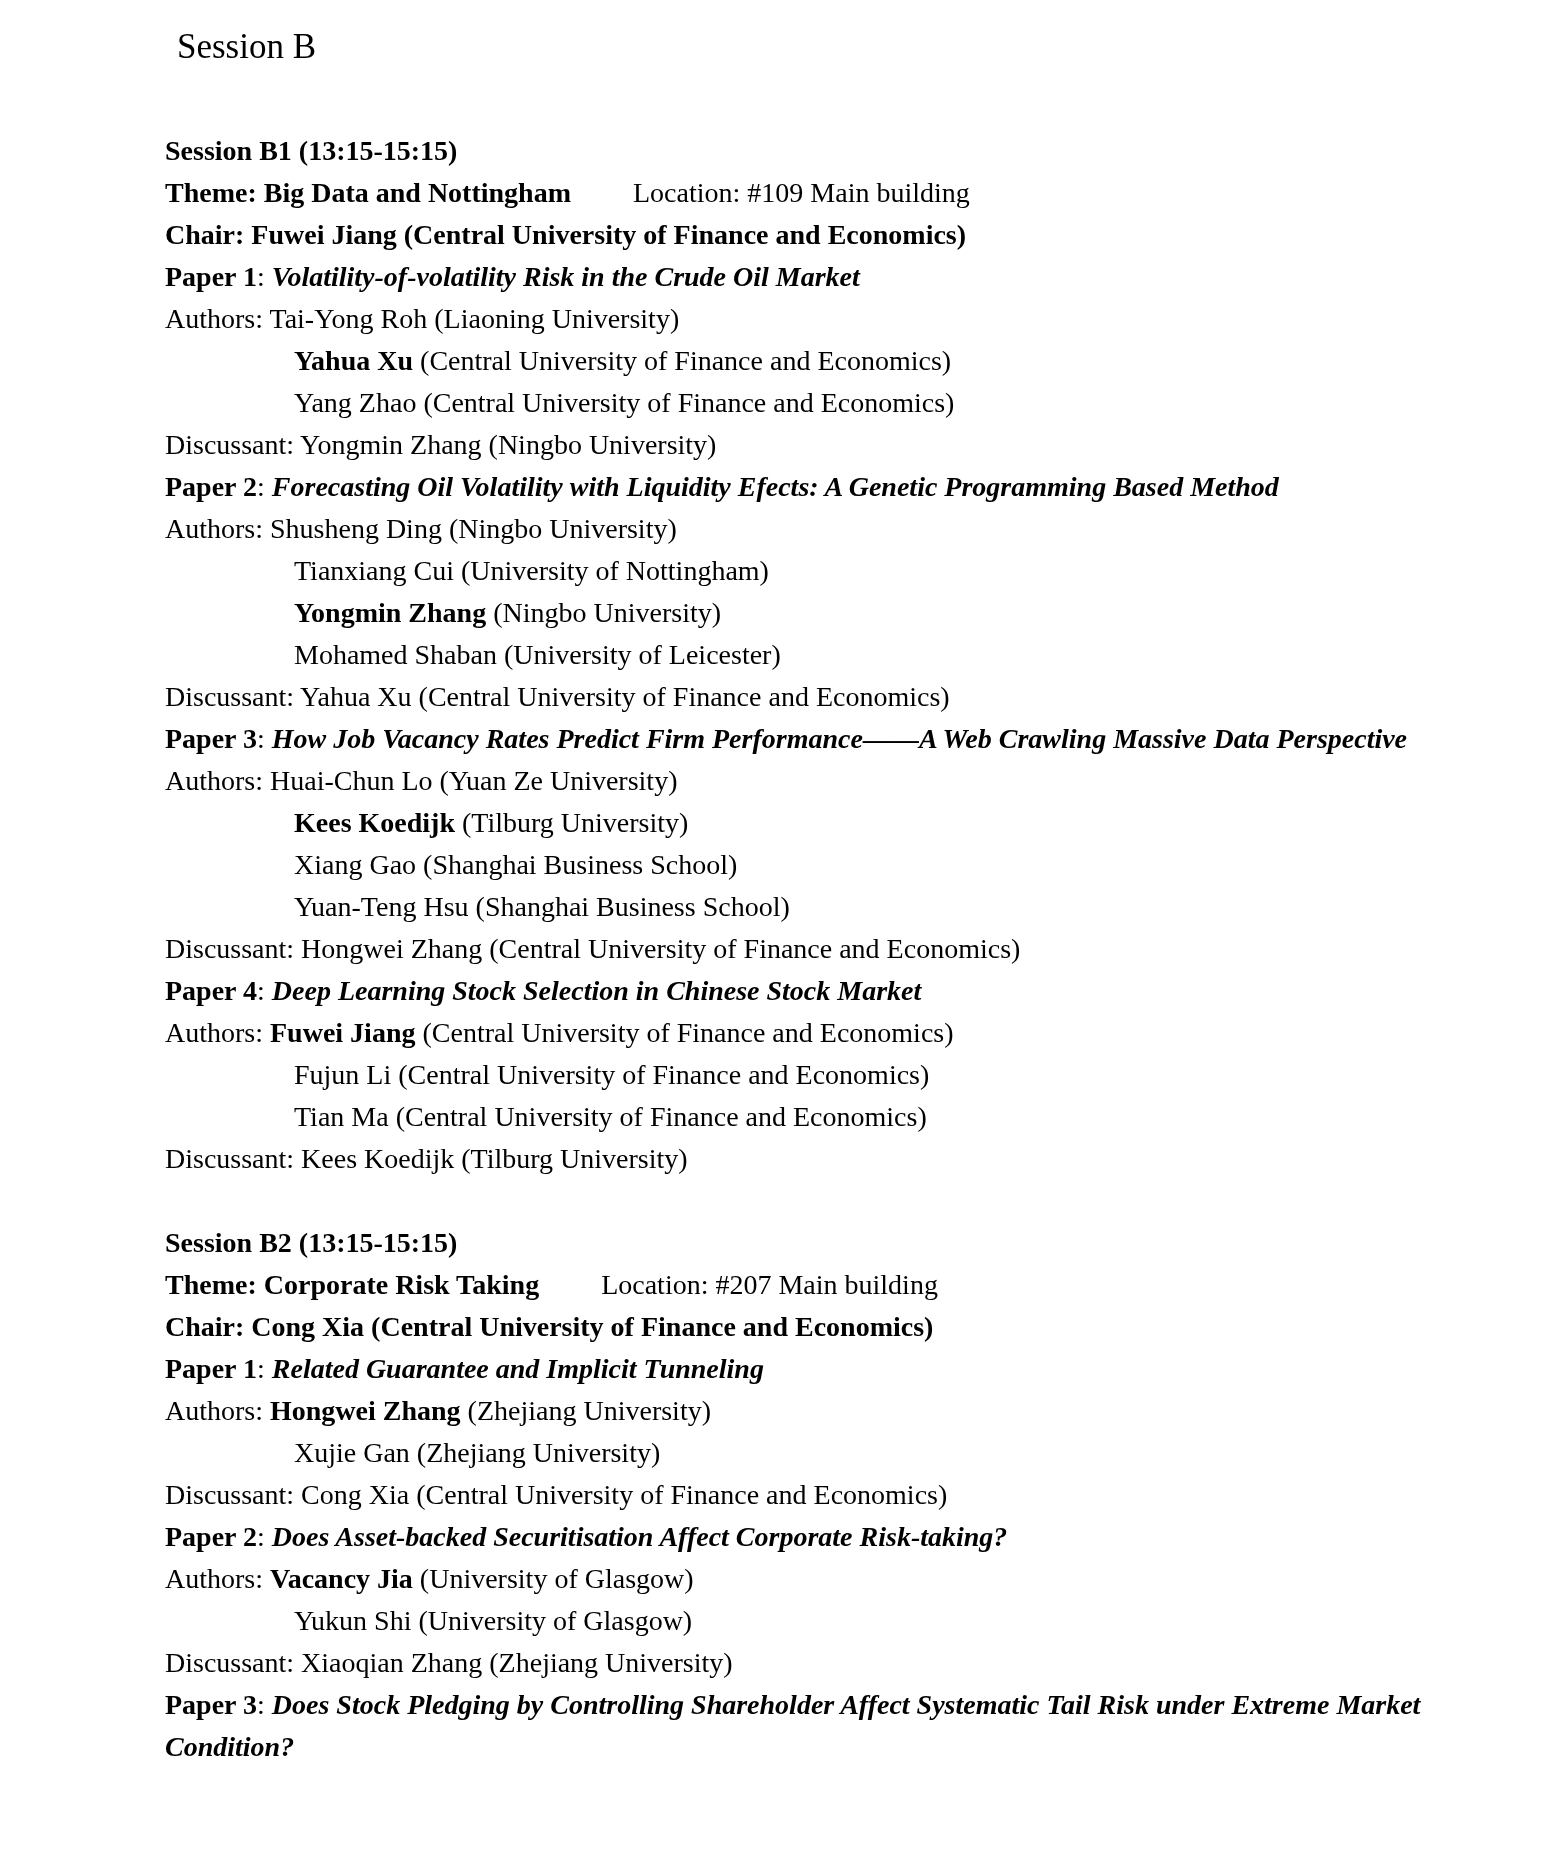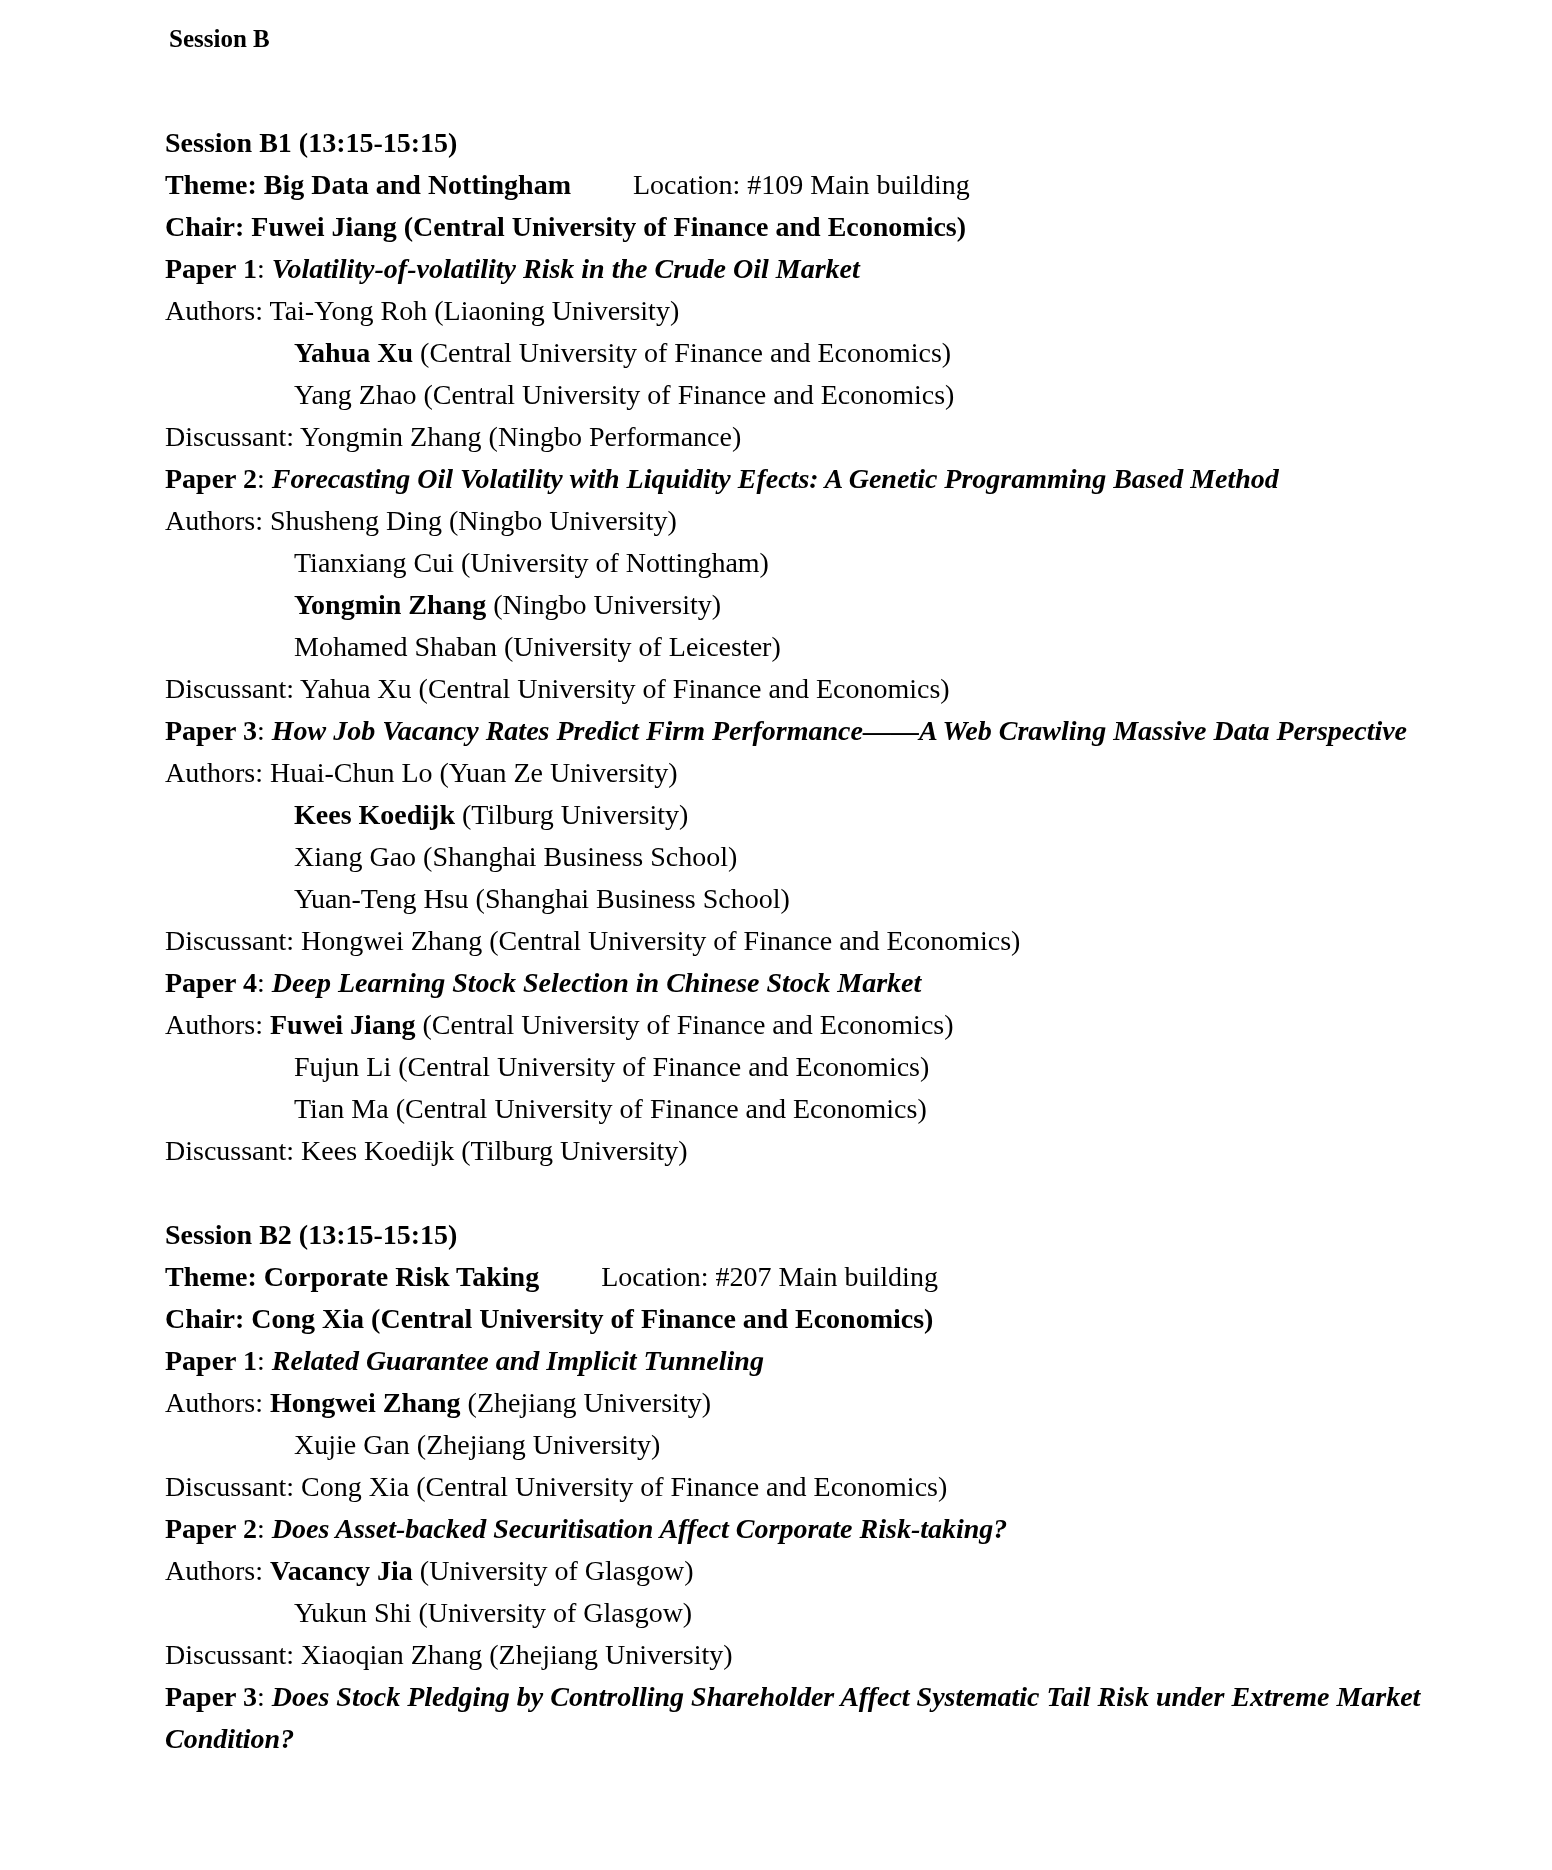--- a/index.html
+++ b/index.html
@@ -14,24 +14,24 @@
     height: 1870px;
     overflow: hidden;
     font-family: "Liberation Serif", "DejaVu Serif", serif;
   }
   .page {
     width: 1552px;
     height: 1870px;
     padding: 14px 98px 0 165px;
   }
   h1.doc-title {
-    font-size: 25px;
+    font-size: 35px;
     line-height: 42px;
-    font-weight: bold;
-    margin: 4px;
+    font-weight: normal;
+    margin: 12px;
   }
   .doc-body {
     margin-top: 62px;
   }
   p.line {
     font-size: 28px;
     line-height: 42px;
     margin: 0;
     white-space: normal;
   }
@@ -50,21 +50,21 @@
   <h1 class="doc-title">Session B</h1>
   <div class="doc-body">
       <section class="session-block">
         <p class="line"><span class="b">Session B1 (13:15-15:15)</span></p>
         <p class="line"><span class="b">Theme: Big Data and Nottingham</span><span class="tab">Location: #109 Main building</span></p>
         <p class="line"><span class="b">Chair: Fuwei Jiang (Central University of Finance and Economics)</span></p>
         <p class="line"><span class="b">Paper 1</span><span class="">: </span><span class="b i">Volatility-of-volatility Risk in the Crude Oil Market</span></p>
         <p class="line"><span class="">Authors: Tai-Yong Roh (Liaoning University)</span></p>
         <p class="line indent"><span class="b">Yahua Xu</span><span class=""> (Central University of Finance and Economics)</span></p>
         <p class="line indent"><span class="">Yang Zhao (Central University of Finance and Economics)</span></p>
-        <p class="line"><span class="">Discussant: Yongmin Zhang (Ningbo Performance)</span></p>
+        <p class="line"><span class="">Discussant: Yongmin Zhang (Ningbo University)</span></p>
         <p class="line"><span class="b">Paper 2</span><span class="">: </span><span class="b i">Forecasting Oil Volatility with Liquidity Efects: A Genetic Programming Based Method</span></p>
         <p class="line"><span class="">Authors: Shusheng Ding (Ningbo University)</span></p>
         <p class="line indent"><span class="">Tianxiang Cui (University of Nottingham)</span></p>
         <p class="line indent"><span class="b">Yongmin Zhang</span><span class=""> (Ningbo University)</span></p>
         <p class="line indent"><span class="">Mohamed Shaban (University of Leicester)</span></p>
         <p class="line"><span class="">Discussant: Yahua Xu (Central University of Finance and Economics)</span></p>
         <p class="line"><span class="b">Paper 3</span><span class="">: </span><span class="b i">How Job Vacancy Rates Predict Firm Performance——A Web Crawling Massive Data Perspective</span></p>
         <p class="line"><span class="">Authors: Huai-Chun Lo (Yuan Ze University)</span></p>
         <p class="line indent"><span class="b">Kees Koedijk</span><span class=""> (Tilburg University)</span></p>
         <p class="line indent"><span class="">Xiang Gao (Shanghai Business School)</span></p>

